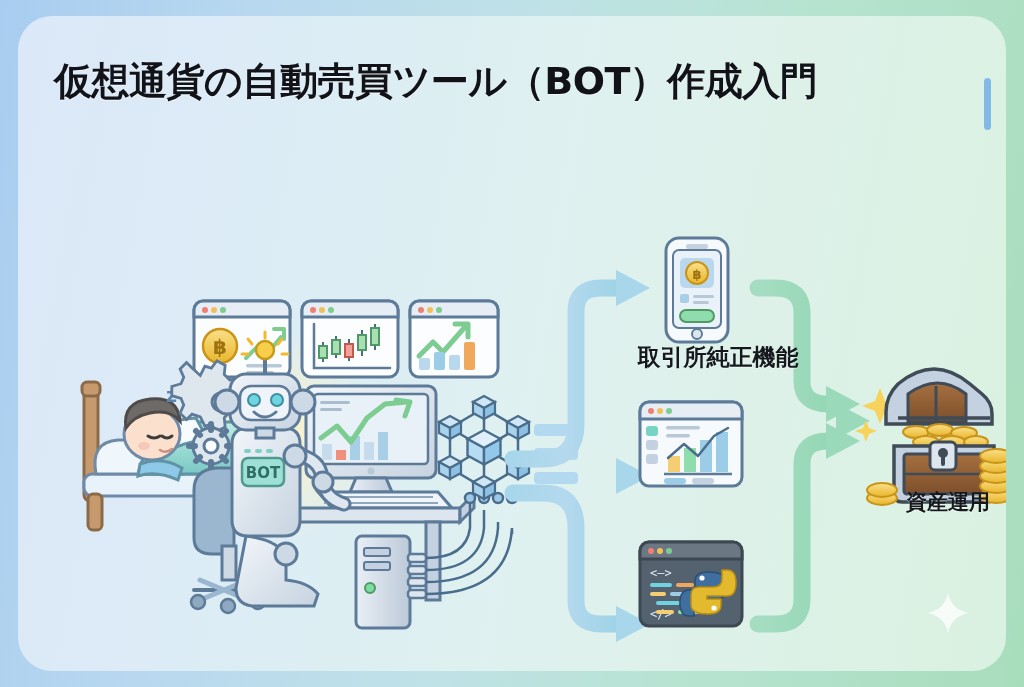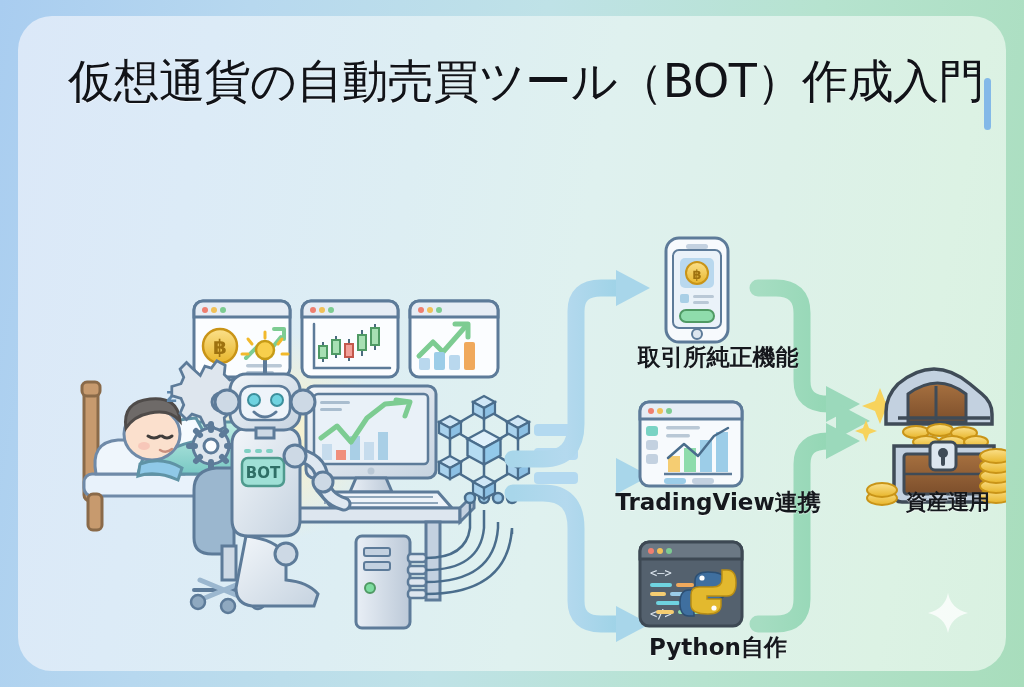--- a/index.html
+++ b/index.html
@@ -36,28 +36,27 @@
 
   
   .title-block {
     position: absolute;
     left: 20px;
     top: 36px;
     width: 960px;
   }
   .title-line {
     font-family: "DejaVu Sans", "Liberation Sans", sans-serif;
-    font-weight: 400;
-    font-size: 46px;
+    font-weight: 700;
+    font-size: 38px;
     line-height: 58px;
     color: #111318;
     letter-spacing: -0.5px;
     white-space: nowrap;
     text-shadow: 0 1px 0 rgba(255,255,255,0.55);
-    text-align: center;
   }
   .title-line.l1 { padding-left: 16px; }
   .title-line.l2 { padding-left: 10px; }
   .title-accent {
     position: absolute;
     right: 7px;
     top: 26px;
     width: 7px;
     height: 52px;
     border-radius: 4px;
@@ -520,22 +519,20 @@
 
           <g stroke="#c99417" stroke-width="2">
             <ellipse cx="864" cy="292" rx="15" ry="7" fill="url(#coinG)"></ellipse>
             <ellipse cx="864" cy="284" rx="15" ry="7" fill="url(#coinG)"></ellipse>
           </g>
         </g>
       </svg>
     </div>
 
     <div class="lbl lbl-exchange">取引所純正機能</div>
-    <div class="lbl lbl-tv">TradingView連携</div>
-    <div class="lbl lbl-py">Python自作</div>
     <div class="lbl lbl-asset">資産運用</div>
 
     <svg class="corner-sparkle" viewBox="0 0 40 40">
       <path d="M20 0 Q23 16 40 20 Q23 24 20 40 Q17 24 0 20 Q17 16 20 0 Z" fill="#ffffff" opacity="0.9"></path>
     </svg>
 
   </div>
 </div>
 
 </body></html>

